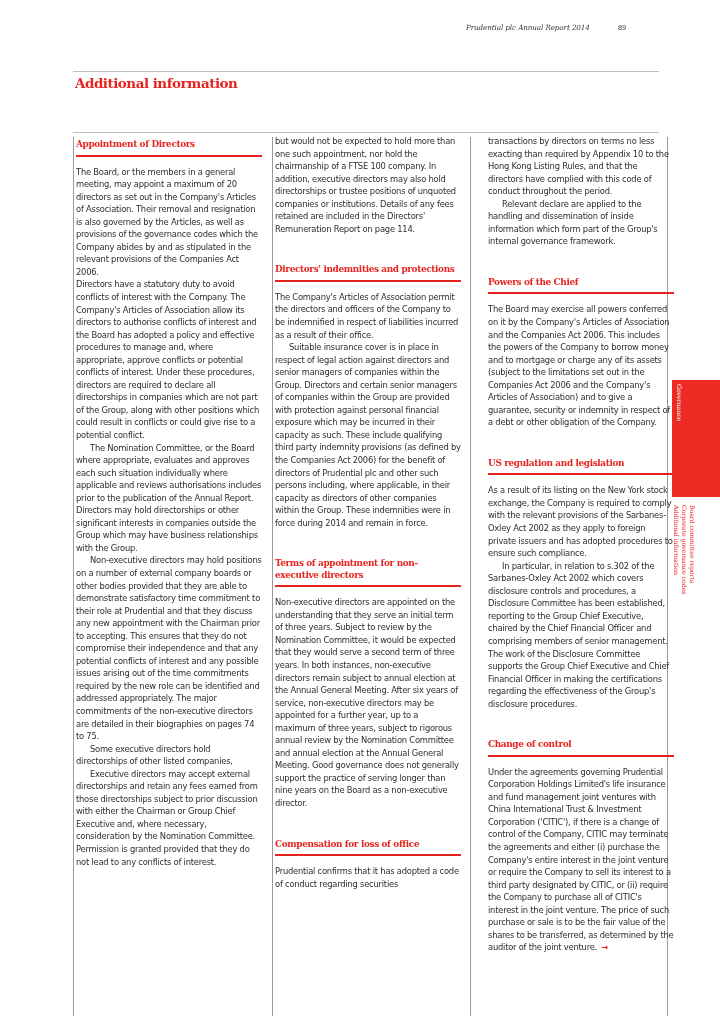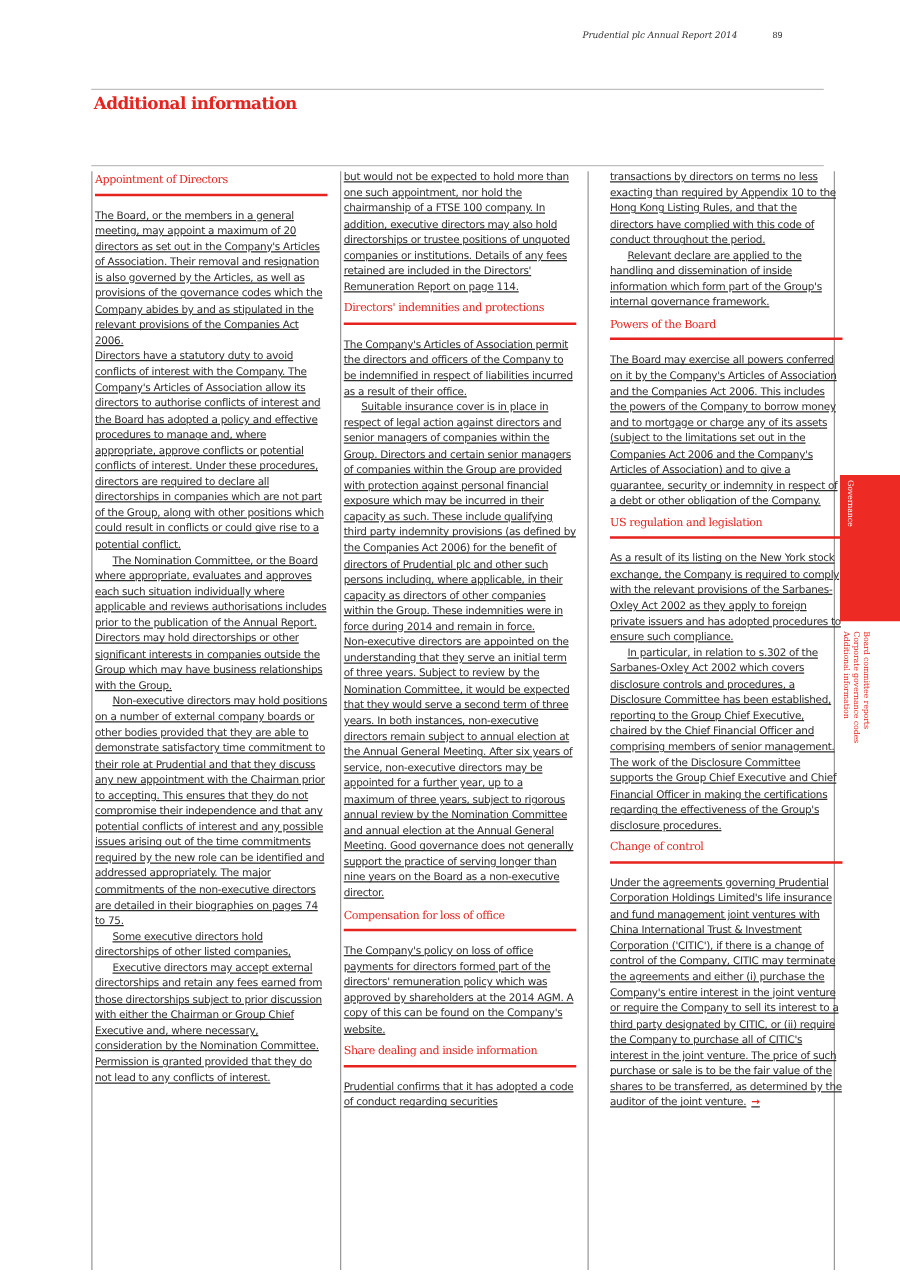--- a/index.html
+++ b/index.html
@@ -9,25 +9,25 @@
                   font-size:7.2px; color:#333; letter-spacing:-0.1px; white-space:nowrap;font-style:italic; }
   .page-number { position:absolute; top:23px; left:618px; font-family:Liberation Sans, sans-serif;
                  font-size:7.2px; color:#333; }
   .top-rule { position:absolute; top:71px; left:73px; width:586px; height:1px; background:#bfbfbf; }
   .page-title { position:absolute; top:75px; left:75px; font-family:"DejaVu Serif", serif;
                 font-size:13.5px; font-weight:bold; color:#e6231e; letter-spacing:-0.5px; margin:0; }
   .section-rule { position:absolute; top:132px; left:73px; width:586px; height:1px; background:#bfbfbf; }
   .vdiv { position:absolute; width:1px; background:#9a9a9a; }
   .col { position:absolute; top:135px; width:186px; }
   .col1 { left:76px; } .col2 { left:275px; } .col3 { left:488px; }
-  .heading { font-family:"DejaVu Serif", serif; font-weight:normal; font-size:8.9px; color:#e6231e;
+  .heading { font-family:"DejaVu Serif", serif; font-weight:bold; font-size:8.9px; color:#e6231e;
              letter-spacing:-0.35px; line-height:11.5px; padding-top:4px; padding-bottom:4px;
              border-bottom:2px solid #e6231e; margin:0 0 9px 0; }
-  .heading.spaced { margin-top:3px; }
-  p { margin:0; font-size:8.35px; line-height:12.55px; letter-spacing:-0.22px; color:#2e2e2e;text-decoration:underline; }
+  .heading.spaced { margin-top:25px; }
+  p { margin:0; font-size:8.35px; line-height:12.55px; letter-spacing:-0.22px; color:#2e2e2e; }
   p.indent { text-indent:14px; }
   .arrow { color:#e6231e; font-weight:bold; margin-left:4px; }
   .nav-tab { position:absolute; left:672px; top:380px; width:48px; height:117px; background:#ee2a24; }
   .nav-tab-label { position:absolute; left:676px; top:384px; writing-mode:vertical-rl;
                    font-family:"DejaVu Serif", serif; font-size:6.3px; color:#fff; letter-spacing:-0.1px; }
   .nav-links { position:absolute; left:672px; top:505px; display:flex; flex-direction:row-reverse; gap:0; }
   .nav-link { writing-mode:vertical-rl; font-family:"DejaVu Serif", serif; font-size:6.3px;
               color:#e6231e; line-height:8px; letter-spacing:-0.1px; }
 </style>
 </head>
@@ -57,34 +57,33 @@
   <p class="indent">Executive directors may accept external directorships and retain any fees earned from those directorships subject to prior discussion with either the Chairman or Group Chief Executive and, where necessary, consideration by the Nomination Committee. Permission is granted provided that they do not lead to any conflicts of interest.</p>
 </div>
 
 <div class="col col2">
   <p>but would not be expected to hold more than one such appointment, nor hold the chairmanship of a FTSE 100 company. In addition, executive directors may also hold directorships or trustee positions of unquoted companies or institutions. Details of any fees retained are included in the Directors' Remuneration Report on page 114.</p>
 
   <h2 class="heading spaced">Directors' indemnities and protections</h2>
   <p>The Company's Articles of Association permit the directors and officers of the Company to be indemnified in respect of liabilities incurred as a result of their office.</p>
   <p class="indent">Suitable insurance cover is in place in respect of legal action against directors and senior managers of companies within the Group. Directors and certain senior managers of companies within the Group are provided with protection against personal financial exposure which may be incurred in their capacity as such. These include qualifying third party indemnity provisions (as defined by the Companies Act 2006) for the benefit of directors of Prudential plc and other such persons including, where applicable, in their capacity as directors of other companies within the Group. These indemnities were in force during 2014 and remain in force.</p>
 
+  <h2 class="heading spaced">Terms of appointment for non-executive directors</h2>
   <p>Non-executive directors are appointed on the understanding that they serve an initial term of three years. Subject to review by the Nomination Committee, it would be expected that they would serve a second term of three years. In both instances, non-executive directors remain subject to annual election at the Annual General Meeting. After six years of service, non-executive directors may be appointed for a further year, up to a maximum of three years, subject to rigorous annual review by the Nomination Committee and annual election at the Annual General Meeting. Good governance does not generally support the practice of serving longer than nine years on the Board as a non-executive director.</p>
 
   <h2 class="heading spaced">Compensation for loss of office</h2>
-  <p>The Company's policy on loss of office payments for directors formed part of the directors' remuneration policy which was approved by shareholders at the 2014 AGM. A copy of this can be found on the Company's website.</p>
 
-  <h2 class="heading spaced">Share dealing and inside information</h2>
   <p>Prudential confirms that it has adopted a code of conduct regarding securities</p>
 </div>
 
 <div class="col col3">
   <p>transactions by directors on terms no less exacting than required by Appendix 10 to the Hong Kong Listing Rules, and that the directors have complied with this code of conduct throughout the period.</p>
   <p class="indent">Relevant declare are applied to the handling and dissemination of inside information which form part of the Group's internal governance framework.</p>
 
-  <h2 class="heading spaced">Powers of the Board</h2>
+  <h2 class="heading spaced">Powers of the Chief</h2>
   <p>The Board may exercise all powers conferred on it by the Company's Articles of Association and the Companies Act 2006. This includes the powers of the Company to borrow money and to mortgage or charge any of its assets (subject to the limitations set out in the Companies Act 2006 and the Company's Articles of Association) and to give a guarantee, security or indemnity in respect of a debt or other obligation of the Company.</p>
 
   <h2 class="heading spaced">US regulation and legislation</h2>
   <p>As a result of its listing on the New York stock exchange, the Company is required to comply with the relevant provisions of the Sarbanes-Oxley Act 2002 as they apply to foreign private issuers and has adopted procedures to ensure such compliance.</p>
   <p class="indent">In particular, in relation to s.302 of the Sarbanes-Oxley Act 2002 which covers disclosure controls and procedures, a Disclosure Committee has been established, reporting to the Group Chief Executive, chaired by the Chief Financial Officer and comprising members of senior management. The work of the Disclosure Committee supports the Group Chief Executive and Chief Financial Officer in making the certifications regarding the effectiveness of the Group's disclosure procedures.</p>
 
   <h2 class="heading spaced">Change of control</h2>
   <p><span>Under the agreements governing Prudential Corporation Holdings Limited's life insurance and fund management joint ventures with China International Trust &amp; Investment Corporation ('CITIC'), if there is a change of control of the Company, CITIC may terminate the agreements and either (i) purchase the Company's entire interest in the joint venture or require the Company to sell its interest to a third party designated by CITIC, or (ii) require the Company to purchase all of CITIC's interest in the joint venture. The price of such purchase or sale is to be the fair value of the shares to be transferred, as determined by the auditor of the joint venture.</span><span class="arrow">→</span></p>
 </div>
 

